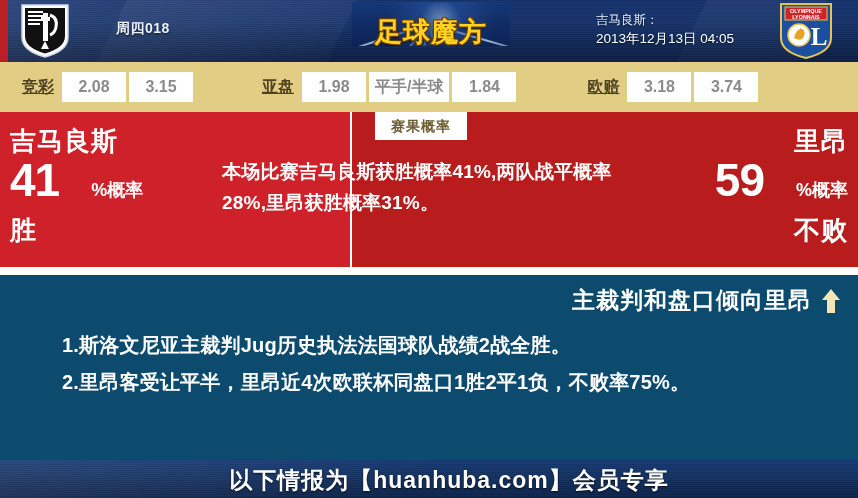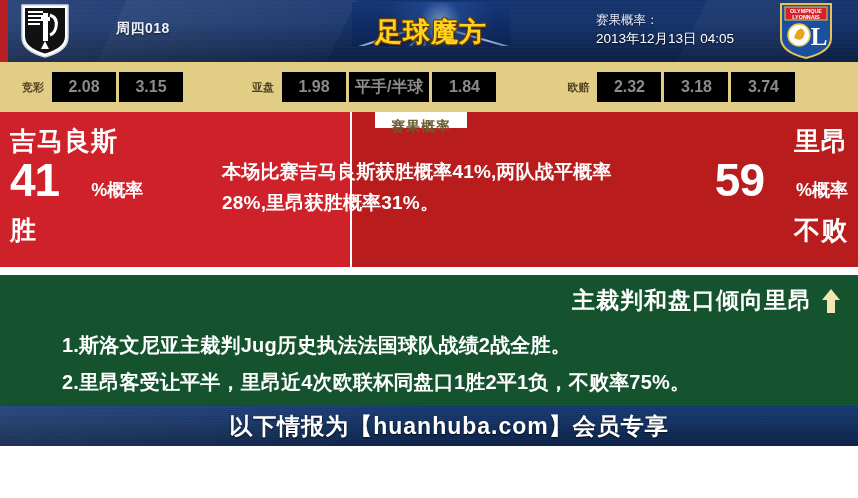--- a/index.html
+++ b/index.html
@@ -68,25 +68,25 @@
   .kick-time{color:#ffffff;font-size:13.5px;line-height:19px;text-shadow:0 1px 2px rgba(0,0,0,.6);}
   .crest-ol{position:absolute;left:778px;top:2px;width:56px;height:58px;}
 
   
   .odds{
     position:relative;width:858px;height:50px;background:#e2cd84;
     display:flex;align-items:center;
   }
   .odds-group{display:flex;align-items:center;}
   .odds-name{
-    font-size:11px;font-weight:bold;color:#514322;
-    padding:0 8px;white-space:nowrap;
+    font-size:16px;font-weight:bold;color:#514322;
+    padding:0 8px;white-space:nowrap;text-decoration:underline;
   }
   .odds-cell{
-    background:#000000;color:#8b8b8b;font-weight:bold;font-size:16px;
+    background:#ffffff;color:#8b8b8b;font-weight:bold;font-size:16px;
     height:30px;line-height:30px;text-align:center;min-width:52px;
     margin-right:3px;padding:0 6px;white-space:nowrap;
   }
   .odds-sp-a{width:58px;}
   .odds-sp-b{width:60px;}
   .odds-lead{width:14px;}
 
   
   .prob{position:relative;width:858px;height:155px;background:#b91c1c;}
   .prob-red{position:absolute;left:0;top:0;width:350px;height:155px;background:#cf2129;}
@@ -94,34 +94,34 @@
   .side{position:absolute;top:14px;width:175px;color:#fff;}
   .side-left{left:10px;text-align:left;}
   .side-right{right:10px;text-align:right;}
   .side-team{font-size:26px;font-weight:bold;line-height:30px;letter-spacing:1px;}
   .side-num-row{line-height:48px;white-space:nowrap;}
   .side-num{font-size:46px;font-weight:bold;letter-spacing:-1px;}
   .side-pct{font-size:18px;font-weight:bold;padding-left:32px;}
   .side-res{font-size:26px;font-weight:bold;line-height:30px;letter-spacing:1px;}
 
   .tab{
-    position:absolute;left:375px;top:0;height:16px;line-height:28px;
+    position:absolute;left:375px;top:0;height:28px;line-height:28px;
     background:#ffffff;color:#6b5c31;font-size:14px;font-weight:bold;
     padding:0 16px;letter-spacing:1px;
   }
   .prob-desc{
     position:absolute;left:222px;top:44px;width:414px;
     color:#ffffff;font-size:19px;font-weight:bold;line-height:31px;
     letter-spacing:.2px;
   }
 
   .white-gap{width:858px;height:8px;background:#ffffff;}
 
   
-  .concl{position:relative;width:858px;height:131px;background:#14532d;}
+  .concl{position:relative;width:858px;height:185px;background:#0c4a6e;}
   .concl-head{
     position:absolute;right:18px;top:10px;
     color:#ffffff;font-size:23px;font-weight:bold;letter-spacing:1px;
     display:flex;align-items:center;gap:10px;
   }
   .arrow-up{display:inline-block;width:18px;height:24px;position:relative;}
   .arrow-up:before{
     content:"";position:absolute;left:0;top:0;width:0;height:0;
     border-left:9px solid transparent;border-right:9px solid transparent;
     border-bottom:11px solid #f3e6b4;
@@ -186,21 +186,21 @@
       <div class="ray" style="transform:rotate(12deg)"></div>
       <div class="ray" style="transform:rotate(-14deg)"></div>
       <div class="ray" style="transform:rotate(40deg)"></div>
       <div class="ray" style="transform:rotate(-42deg)"></div>
       <div class="ray" style="transform:rotate(72deg)"></div>
       <div class="ray" style="transform:rotate(-74deg)"></div>
       <div class="brand-text">足球魔方</div>
     </div>
 
     <div class="kick-wrap">
-      <div class="kick-label">赛果概率：</div>
+      <div class="kick-label">吉马良斯：</div>
       <div class="kick-time">2013年12月13日 04:05</div>
     </div>
 
     <svg class="crest-ol" viewBox="0 0 56 58">
       <path d="M3 2 H53 V36 Q53 50 28 56 Q3 50 3 36 Z" fill="#1b4fa0" stroke="#e8c351" stroke-width="2"></path>
       <rect x="7" y="5" width="42" height="13" fill="#d2232a" stroke="#e8c351" stroke-width="1"></rect>
       <text x="28" y="11" font-size="5.4" font-weight="bold" fill="#ffffff" text-anchor="middle" font-family="Liberation Sans, sans-serif">OLYMPIQUE</text>
       <text x="28" y="16.5" font-size="5.4" font-weight="bold" fill="#ffffff" text-anchor="middle" font-family="Liberation Sans, sans-serif">LYONNAIS</text>
       <circle cx="21" cy="33" r="11" fill="#ffffff" stroke="#e8c351" stroke-width="1.5"></circle>
       <path d="M16 36 q2-8 6-9 q3 0 4 3 q1 4 -2 7 q-3 2 -8 -1 z" fill="#e8a41f"></path>
@@ -224,21 +224,20 @@
       <span class="odds-name">亚盘</span>
       <span class="odds-cell">1.98</span>
       <span class="odds-cell">平手/半球</span>
       <span class="odds-cell">1.84</span>
     </div>
 
     <div class="odds-sp-b"></div>
 
     <div class="odds-group">
       <span class="odds-name">欧赔</span>
-      <span class="odds-cell">2.32</span>
       <span class="odds-cell">3.18</span>
       <span class="odds-cell">3.74</span>
     </div>
   </div>
 
   <div class="prob">
     <div class="prob-red"></div>
     <div class="prob-sep"></div>
 
     <div class="side side-left">

